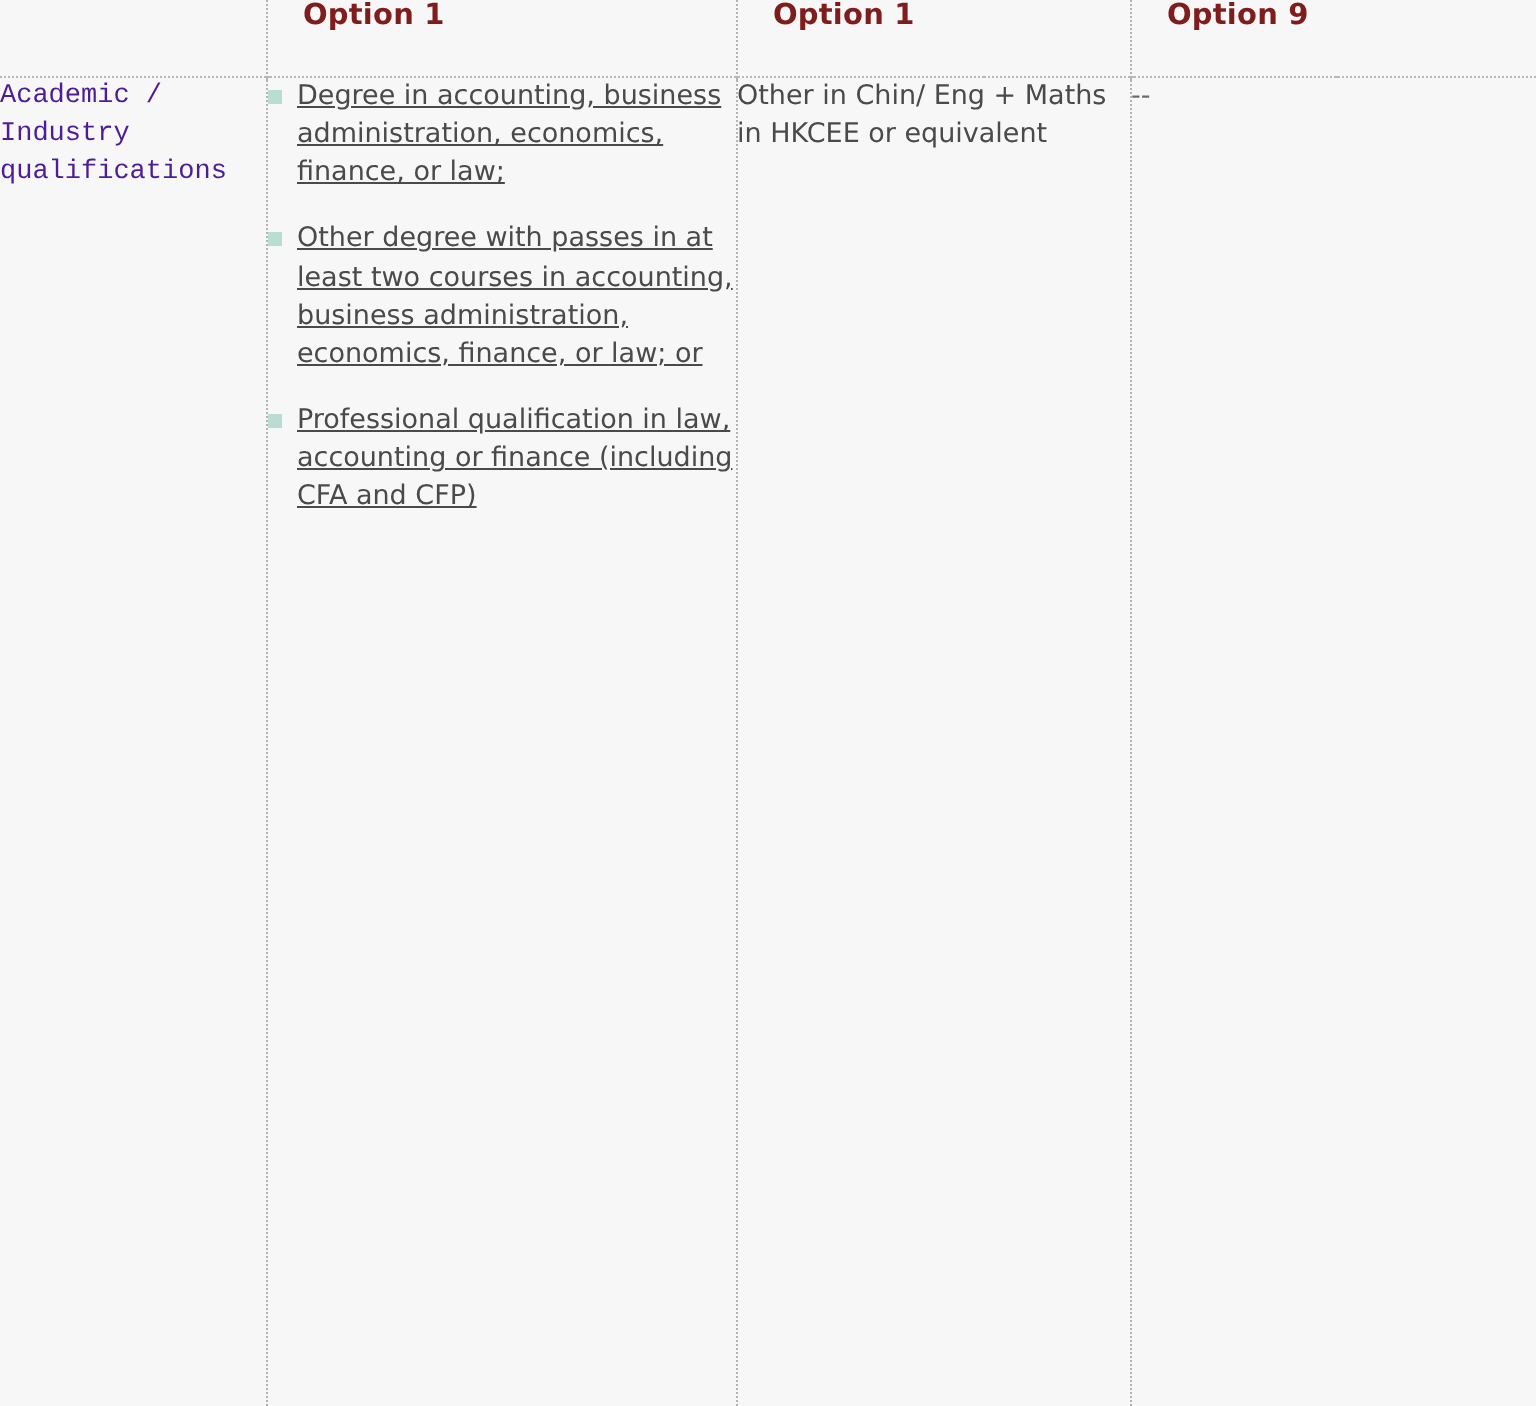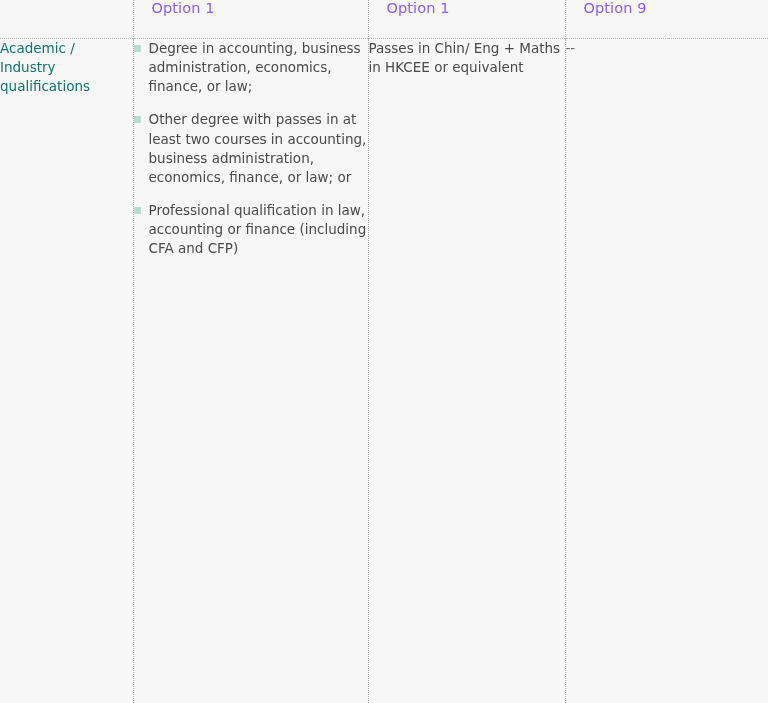--- a/index.html
+++ b/index.html
@@ -29,22 +29,22 @@
     vertical-align: top;
     background: #f7f7f7;
   }
 
   
   .hdr-row th {
     background: #dcf0ec;
     height: 38px;
     vertical-align: middle;
     text-align: left;
-    font-weight: normal;
-    color: #8b5cf6;
+    font-weight: bold;
+    color: #7f1d1d;
     font-size: 14.5px;
   }
   .hdr-row th.hdr-blank { background: #dcf0ec; }
   .hdr-row th .hdr-label {
     display: block;
     padding-left: 18px;
     letter-spacing: .1px;
   }
   .hdr-row th.col-div { border-left: 1px dotted #b3b3b3; }
 
@@ -57,34 +57,36 @@
     padding: 14px 14px 14px 18px;
     line-height: 1.42;
   }
   .cell-pad-narrow {
     padding: 14px 8px 14px 14px;
     line-height: 1.42;
   }
   .rowhead {
     padding: 14px 10px 14px 10px;
     line-height: 1.42;
-    color: #0f766e;
+    color: #4c1d95;
+    font-family: Liberation Mono, monospace;
   }
   .dash { color: #6a6a6a; }
   .center-pass {
     text-align: center;
     padding-top: 16px;
     line-height: 1.42;
   }
 
   
   ul.bullets {
     list-style: none;
     margin: 0;
     padding: 0;
+    text-decoration: underline;
   }
   ul.bullets li {
     position: relative;
     padding-left: 15px;
     margin-bottom: 14px;
     line-height: 1.42;
   }
   ul.bullets li:last-child { margin-bottom: 0; }
   ul.bullets li .sq {
     position: absolute;
@@ -138,21 +140,21 @@
           <span class="sq"></span>
           <span>Other degree with passes in at least two courses in accounting, business administration, economics, finance, or law; or</span>
         </li>
         <li>
           <span class="sq"></span>
           <span>Professional qualification in law, accounting or finance (including CFA and CFP)</span>
         </li>
       </ul>
     </td>
 
-    <td class="col-div cell-pad" colspan="2">Passes in Chin/ Eng + Maths in HKCEE or equivalent</td>
+    <td class="col-div cell-pad" colspan="2">Other in Chin/ Eng + Maths in HKCEE or equivalent</td>
 
     <td class="col-div cell-pad dash" colspan="2">--</td>
   </tr>
 
 
 
 </tbody>
   </table>
 
 </body></html>

